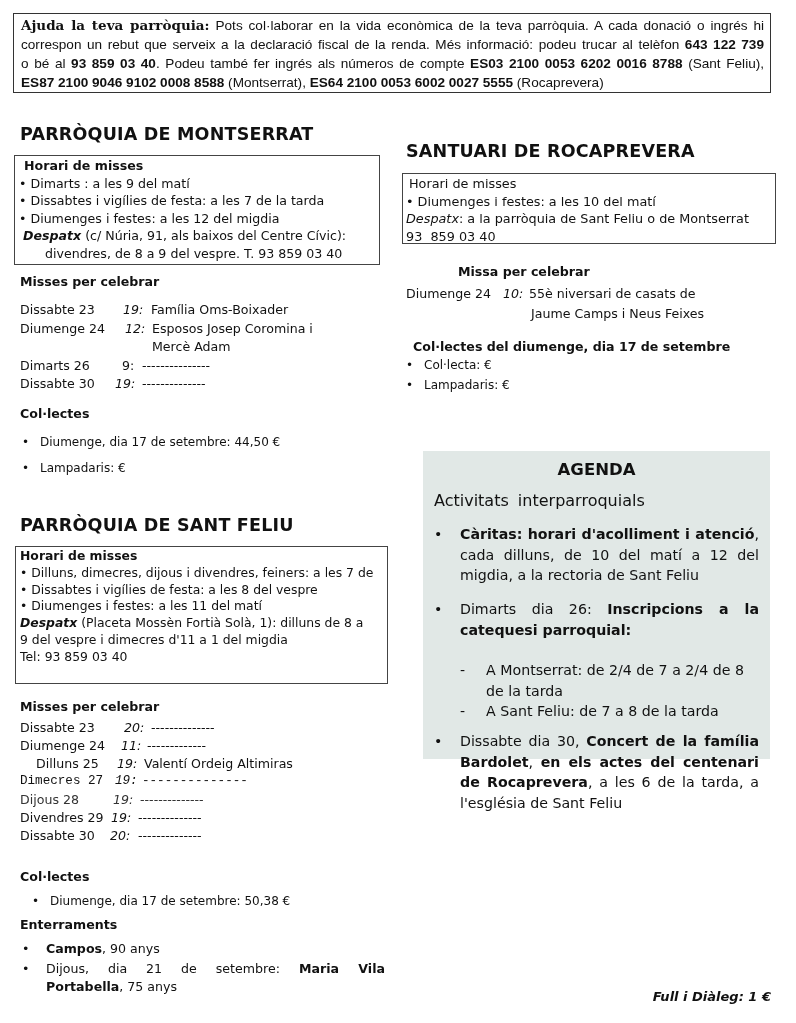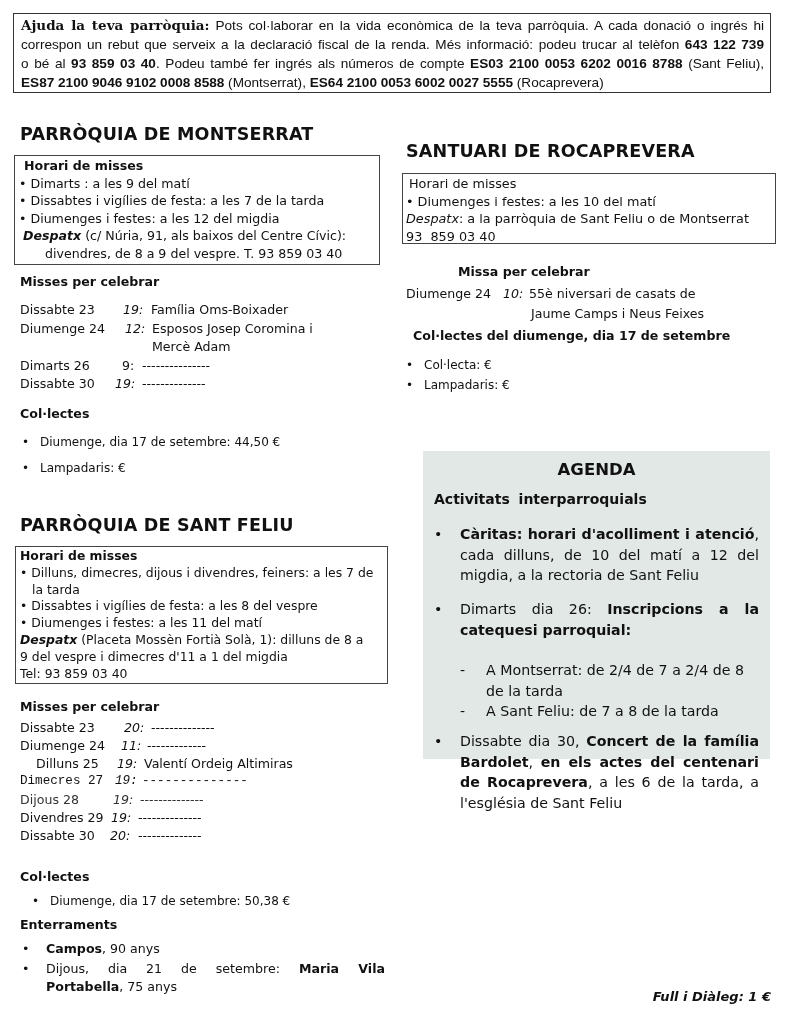--- a/index.html
+++ b/index.html
@@ -25,21 +25,21 @@
   .sub { font-weight: bold; font-size: 12.6px; white-space: nowrap; }
   .mrow { position: relative; height: 18.5px; white-space: nowrap; font-size: 12.6px; }
   .mrow span { position: absolute; top: 0; }
   ul.cl { list-style: none; margin: 0; padding: 0; font-size: 12px; }
   ul.cl li { position: relative; padding-left: 20px; white-space: nowrap; }
   ul.cl li::before { content: "\2022"; position: absolute; left: 2px; }
 
   
   #agenda { left: 423px; top: 451px; width: 347px; height: 308px; background: #e1e8e6; }
   #agenda .ttl { text-align: center; font-weight: bold; font-size: 16.5px; margin-top: 9px; }
-  #agenda .sub2 { font-weight: bold; font-size: 14px; margin: 12px 0 0 11px; word-spacing: 4px; }
+  #agenda .sub2 { font-weight: normal; font-size: 16px; margin: 12px 0 0 11px; word-spacing: 4px; }
   #agenda .item { position: absolute; left: 11px; width: 325px; font-size: 14.2px; line-height: 20.5px; }
   #agenda .item .dot { position: absolute; left: 0; top: 0; }
   #agenda .item .txt { margin-left: 26px; text-align: justify; text-align-last: left; }
   #agenda .dash { position: relative; padding-left: 26px; }
   #agenda .dash .d { position: absolute; left: 0; }
 
   #footer { right: 25px; top: 989px; font-weight: bold; font-style: italic; font-size: 13px; }
   .ent { text-align: justify; text-align-last: justify; }
 </style>
 </head>
@@ -108,21 +108,21 @@
   <div class="mrow" style="height:20px;">
       <span style="left:0">Diumenge 24</span>
       <span class="i" style="left:97px">10:</span>
       <span style="left:123px">55è niversari de casats de</span>
     </div>
   <div class="mrow" style="height:20px;">
       <span style="left:125px">Jaume Camps i Neus Feixes</span>
     </div>
 </div>
 
-<div class="abs sub" style="left:413px; top:328px;">Col·lectes del diumenge, dia 17 de setembre</div>
+<div class="abs sub" style="left:413px; top:339px;">Col·lectes del diumenge, dia 17 de setembre</div>
 <ul class="abs cl" style="left:404px; top:355px; line-height:20px;">
   <li>Col·lecta:  €</li>
   <li>Lampadaris:  €</li>
 </ul>
 
 <div id="agenda" class="abs" style="background: rgb(225, 232, 230);">
   <div class="ttl">AGENDA</div>
   <div class="sub2">Activitats  interparroquials</div>
 
   <div class="item" style="top:73px;">
@@ -142,21 +142,20 @@
   <div class="item" style="top:280px;">
     <span class="dot">•</span>
     <div class="txt"><span>Dissabte dia 30, </span><b>Concert de la família Bardolet</b><span>, </span><b>en els actes del centenari de Rocaprevera</b><span>, a les 6 de la tarda, a l'església de Sant Feliu</span></div>
   </div>
 </div>
 
 <div class="abs h1" style="left:20px; top:515px;">PARRÒQUIA DE SANT FELIU</div>
 <div class="abs box" style="left:15px; top:546px; width:373px; height:138px; padding:1px 0 0 4px; font-size:12.4px; line-height:16.8px;">
   <div class="t">Horari de misses</div>
   <div class="row bul">Dilluns, dimecres, dijous i divendres, feiners: a les 7 de</div>
-  <div class="row" style="margin-left:12px;">la tarda</div>
   <div class="row bul">Dissabtes i vigílies de festa: a les 8 del vespre</div>
   <div class="row bul">Diumenges i festes: a les 11 del matí</div>
   <div class="row"><b class="i">Despatx</b><span> (Placeta Mossèn Fortià Solà, 1): dilluns de 8 a</span></div>
   <div class="row">9 del vespre i dimecres d'11 a 1 del migdia</div>
   <div class="row">Tel: 93 859 03 40</div>
 </div>
 
 <div class="abs sub" style="left:20px; top:699px;">Misses per celebrar</div>
 <div class="abs" style="left:20px; top:720px; width:370px;">
   <div class="mrow" style="height:18px;">

